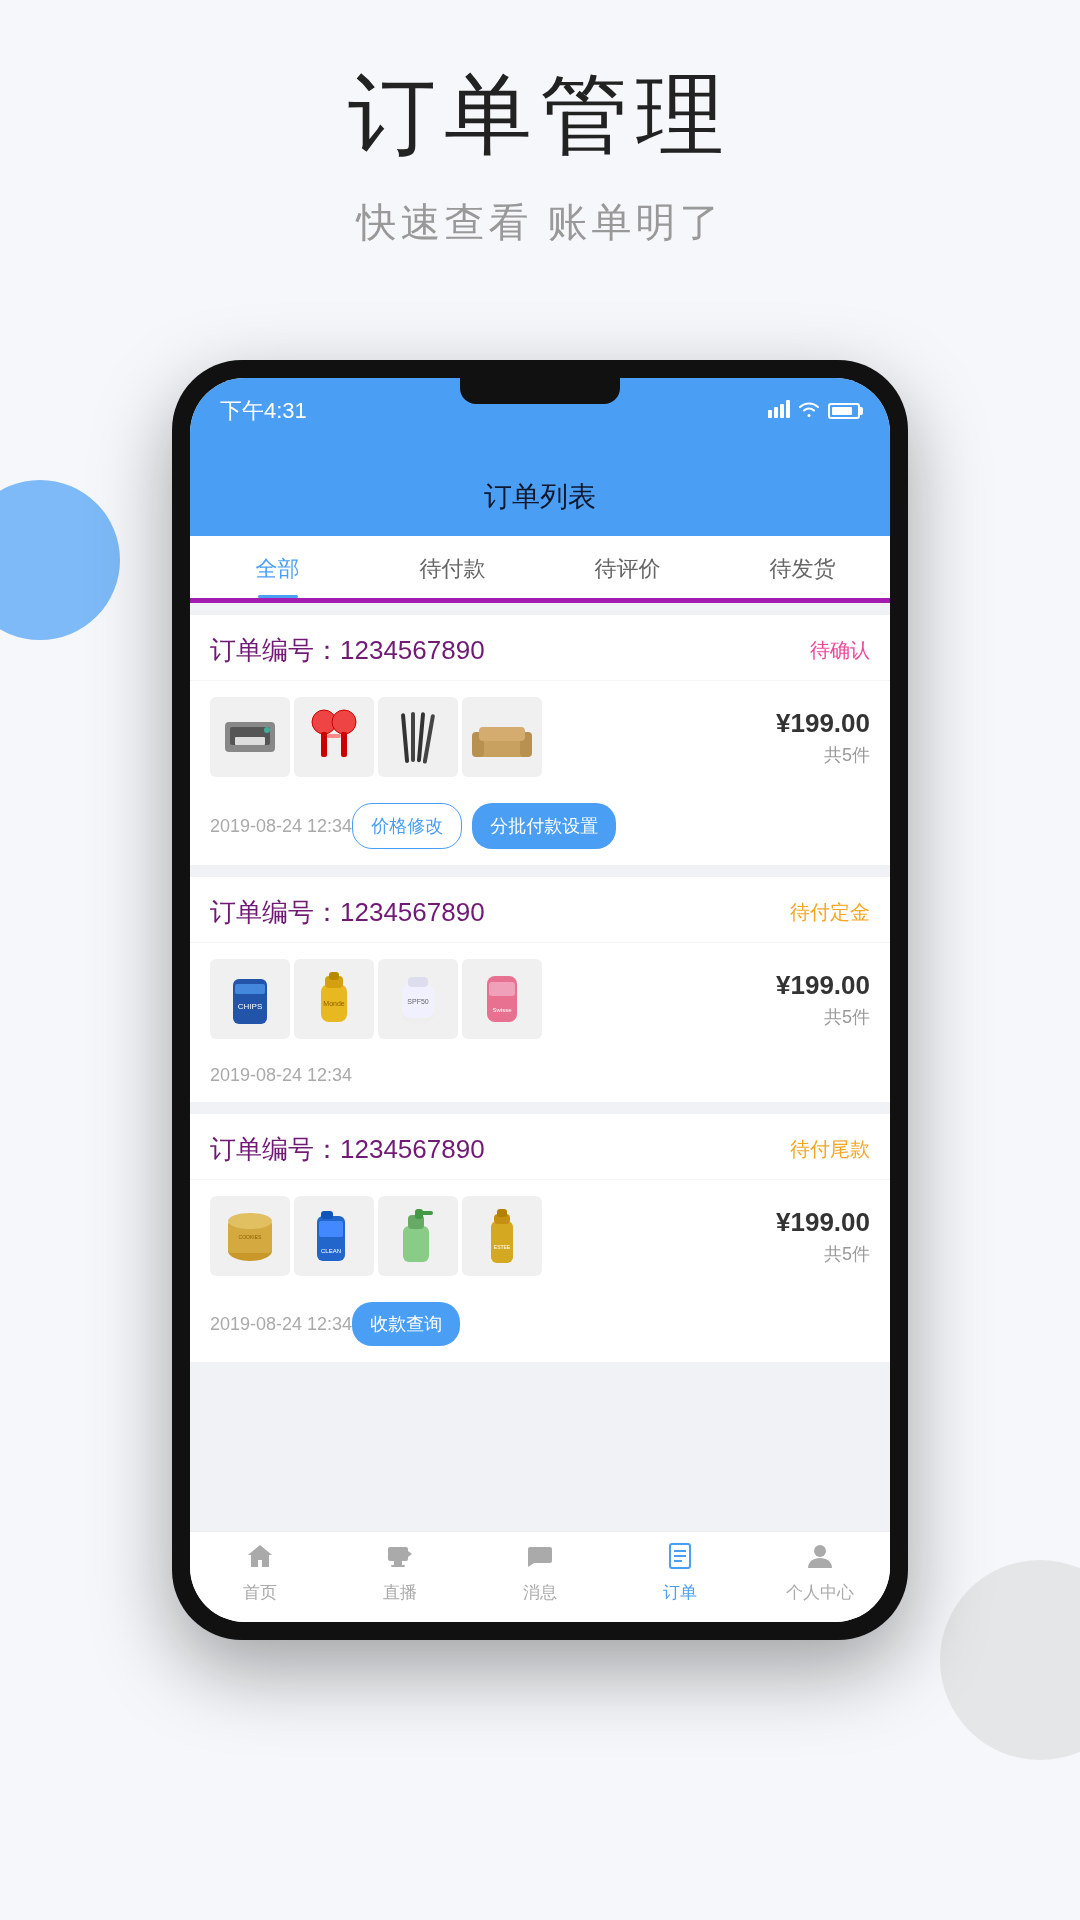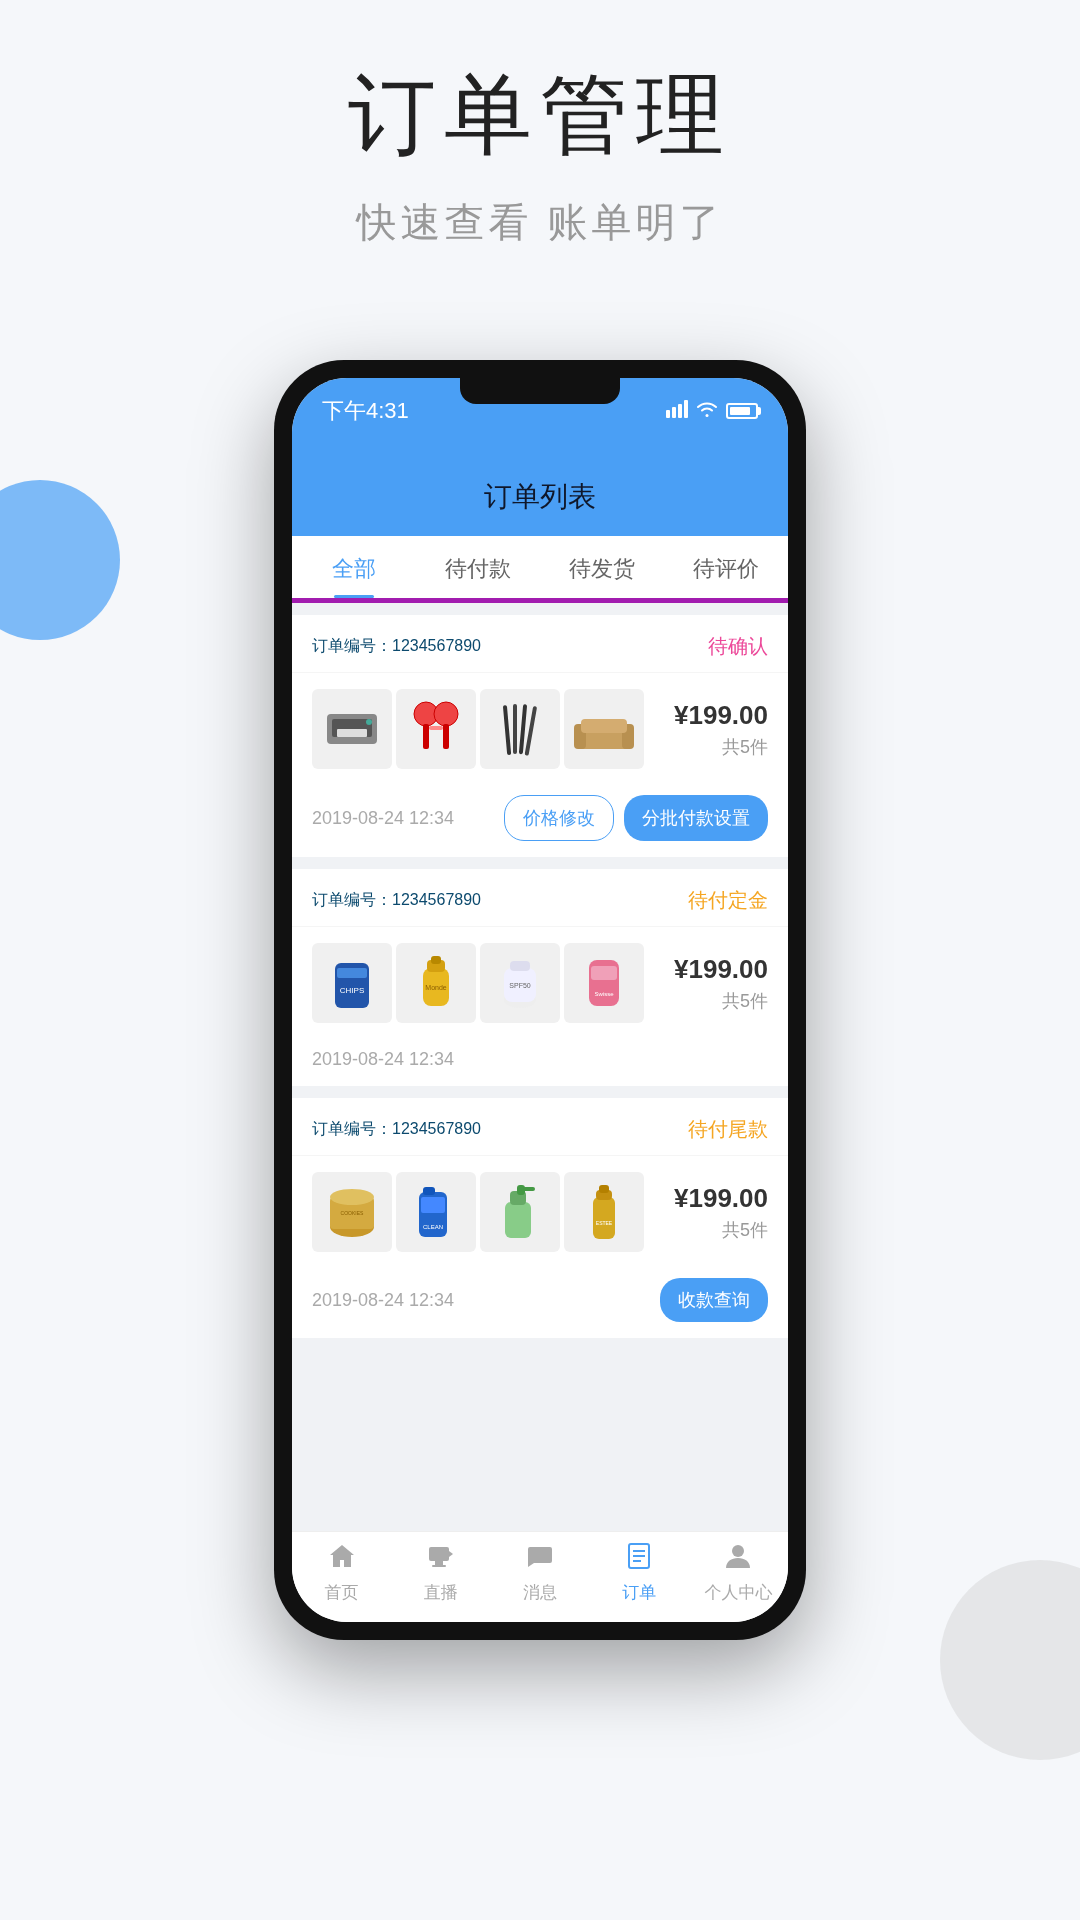--- a/index.html
+++ b/index.html
@@ -52,21 +52,21 @@
       margin-top: 20px;
       letter-spacing: 4px;
     }
 
     
     .phone-wrapper {
       position: absolute;
       top: 360px;
       left: 50%;
       transform: translateX(-50%);
-      width: 532px;
+      width: 736px;
       height: 1280px;
     }
     .phone-frame {
       width: 100%;
       height: 100%;
       background: #111;
       border-radius: 70px;
       padding: 18px;
       box-shadow: 0 30px 80px rgba(0,0,0,0.35);
       position: relative;
@@ -197,22 +197,22 @@
       margin: 12px 0 0;
     }
     .order-card-header {
       padding: 18px 20px 12px;
       display: flex;
       justify-content: space-between;
       align-items: center;
       border-bottom: 1px solid #f5f5f5;
     }
     .order-number {
-      font-size: 16px;
-      color: #0c4a6e;
+      font-size: 26px;
+      color: #701a75;
     }
     .order-status {
       font-size: 20px;
     }
     .status-pending { color: #ec4899; }
     .status-deposit { color: #f5a623; }
     .status-balance { color: #f5a623; }
 
     .order-products {
       padding: 16px 20px;
@@ -248,21 +248,21 @@
     }
     .order-count {
       font-size: 18px;
       color: #999;
       margin-top: 4px;
     }
 
     .order-card-footer {
       padding: 10px 20px 16px;
       display: flex;
-      justify-content: space-between;
+      justify-content: flex-start;
       align-items: center;
     }
     .order-date {
       font-size: 18px;
       color: #aaa;
     }
     .order-actions {
       display: flex;
       gap: 10px;
     }
@@ -362,22 +362,22 @@
         </div>
       </div>
 
       <div class="app-header">
         <div class="app-header-title">订单列表</div>
       </div>
 
       <div class="tabs-bar">
         <div class="tab-item active">全部</div>
         <div class="tab-item">待付款</div>
+        <div class="tab-item">待评价</div>
         <div class="tab-item">待发货</div>
-        <div class="tab-item">待评价</div>
       </div>
 
       <div class="order-list">
 
         <div class="order-card">
           <div class="order-card-header">
             <span class="order-number">
               <span>订单编号：</span><span>1234567890</span>
             </span>
             <span class="order-status status-pending">待确认</span>

